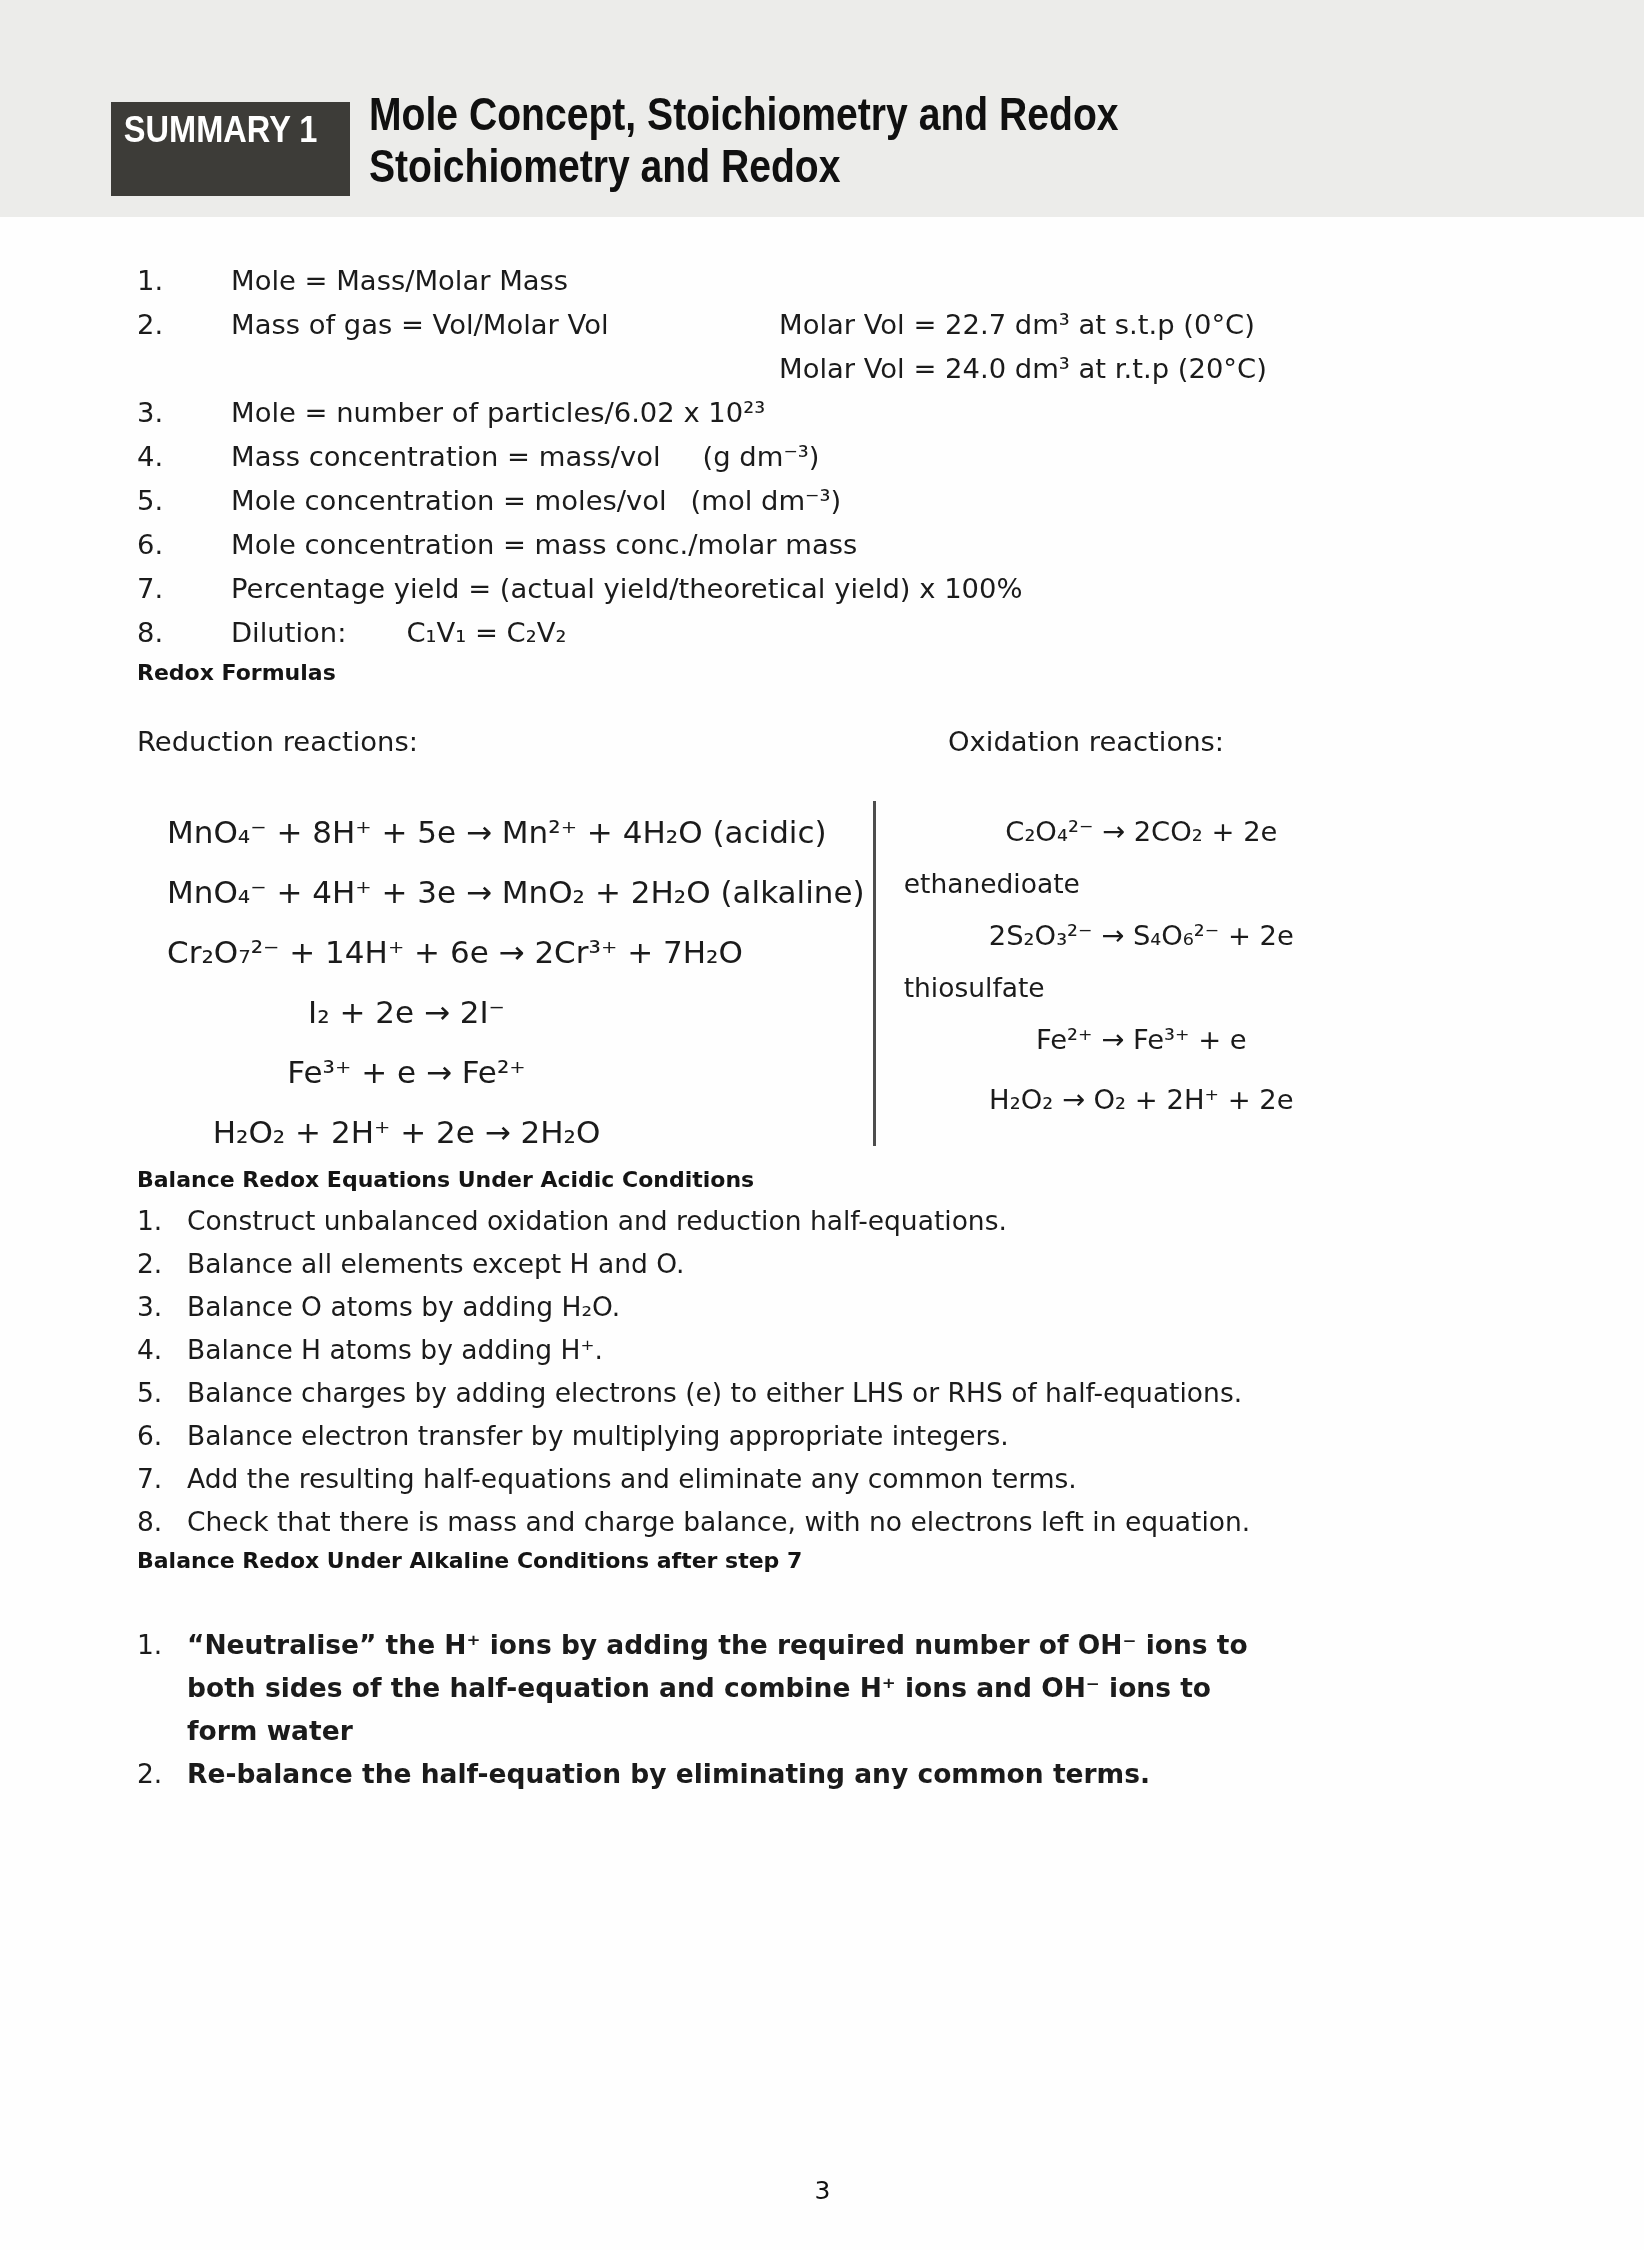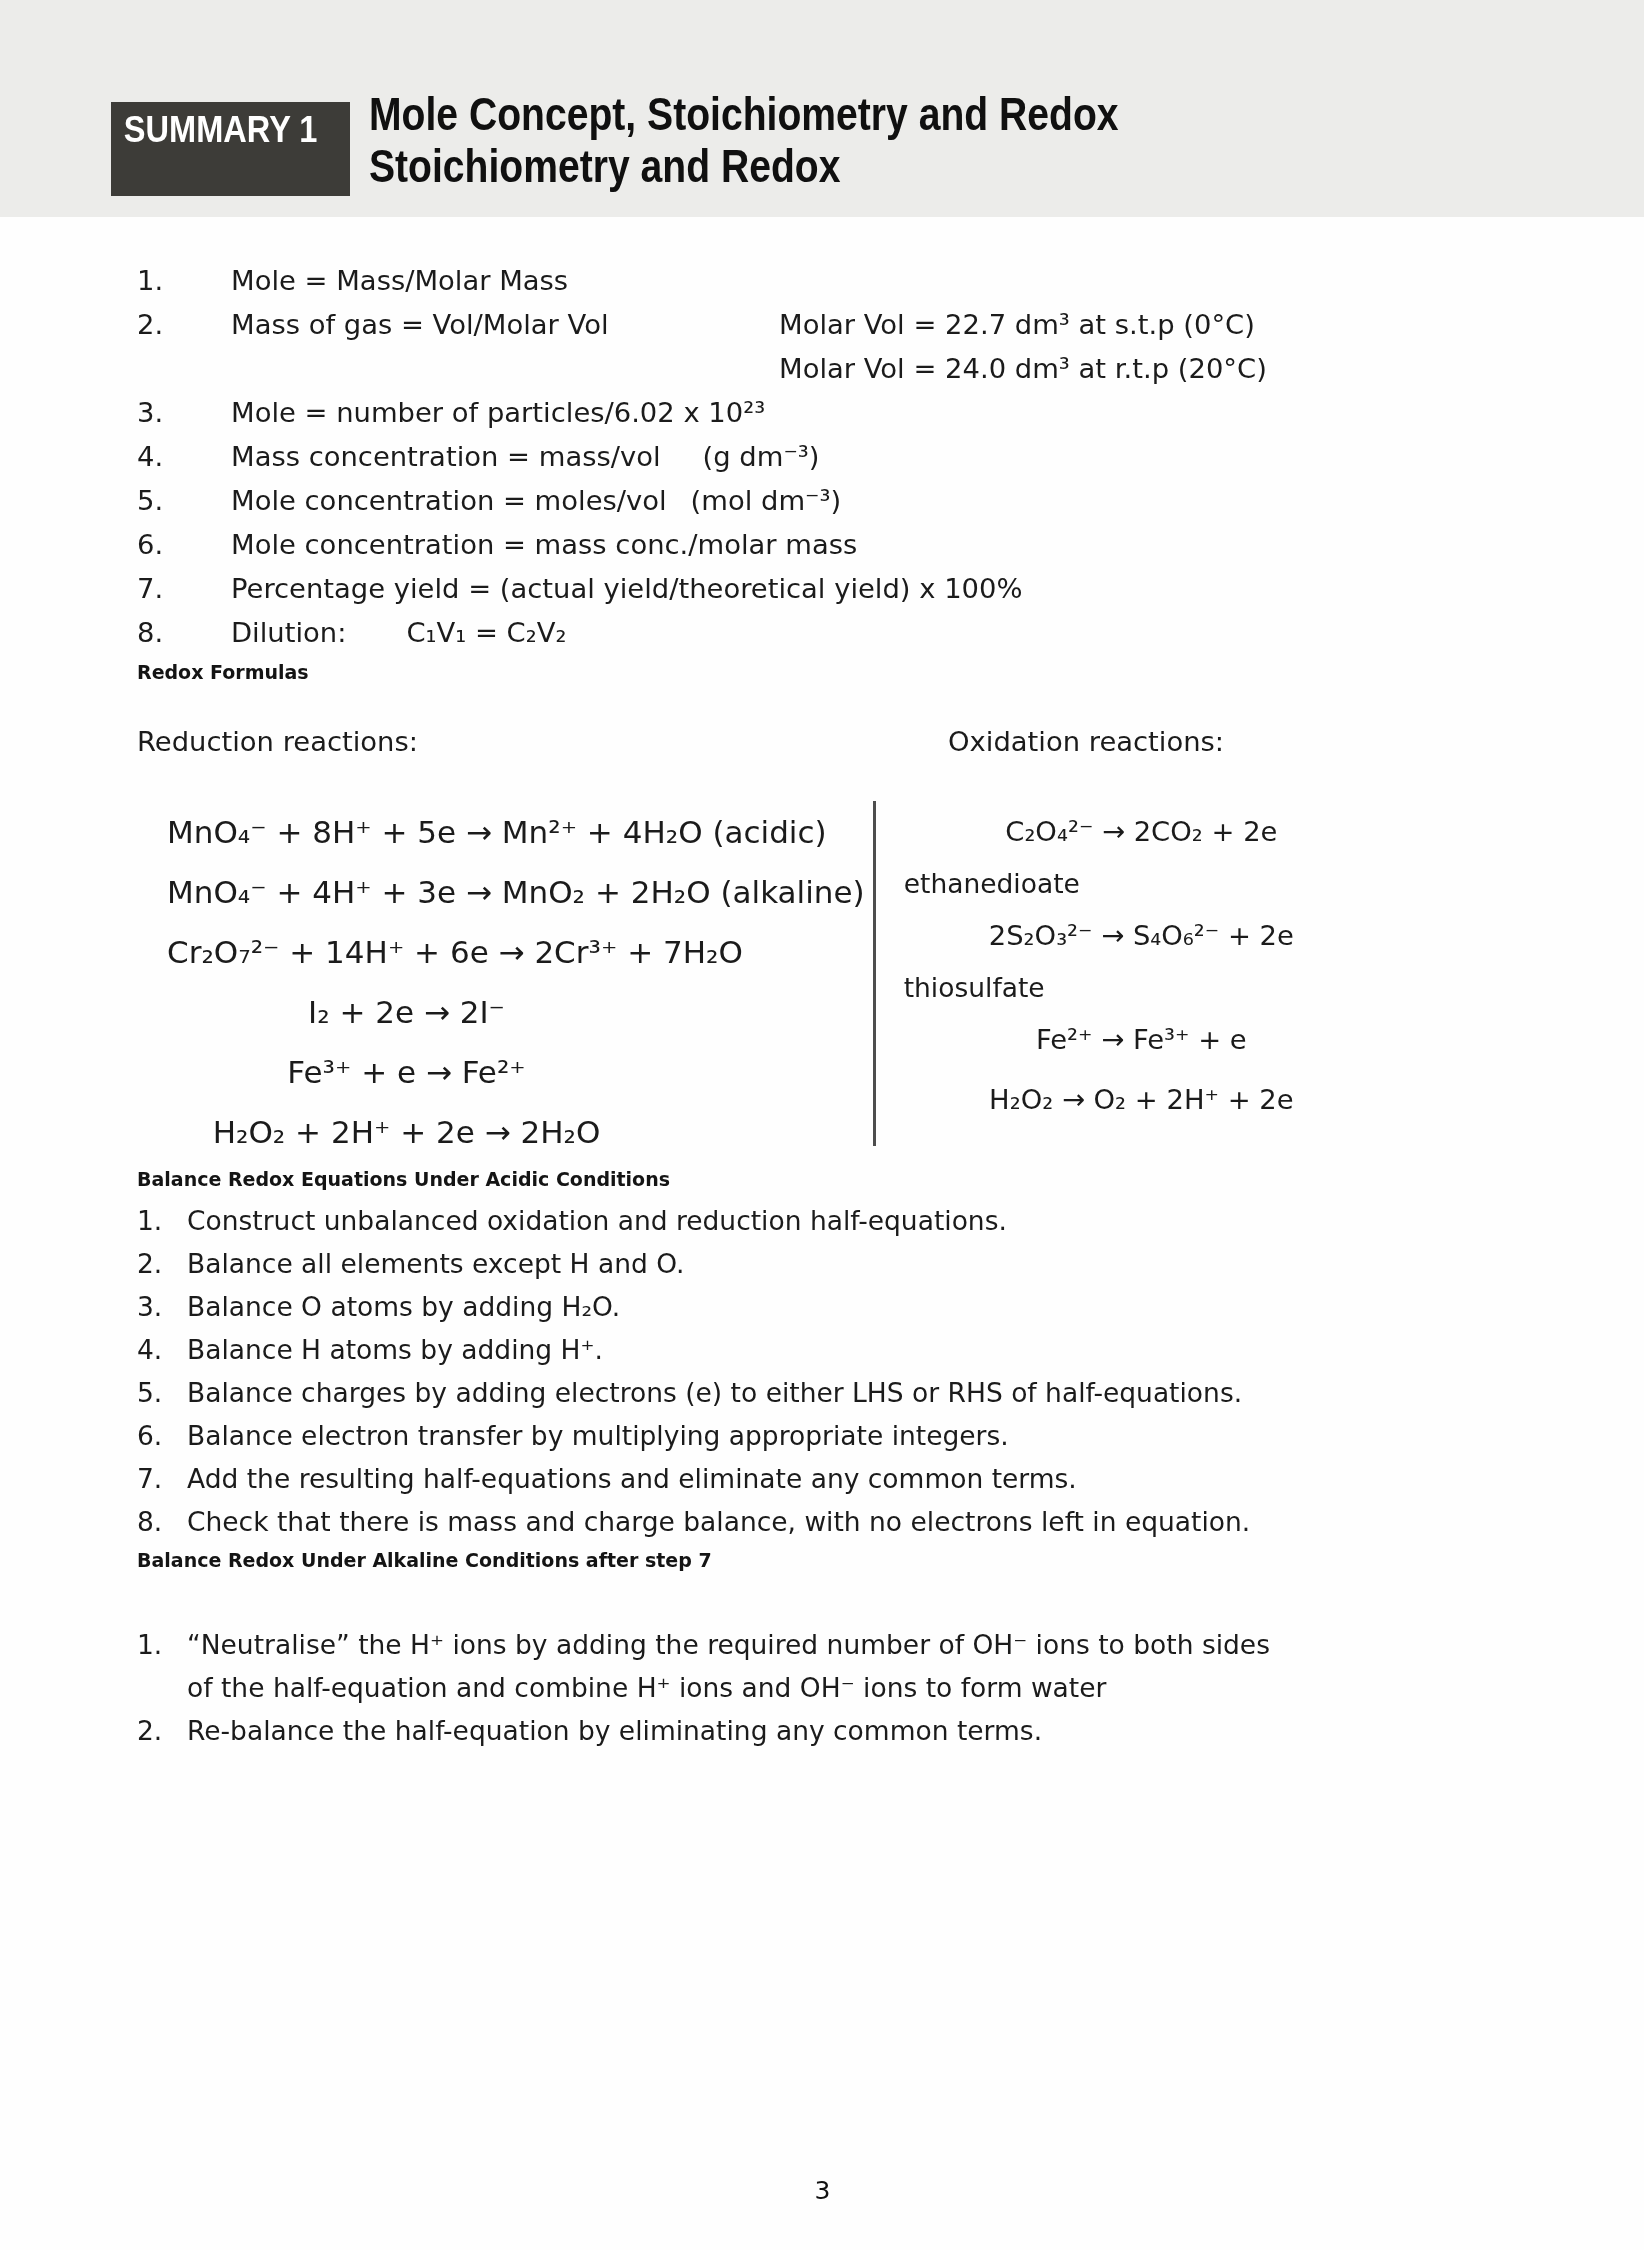--- a/index.html
+++ b/index.html
@@ -23,21 +23,21 @@
   .frow{display:flex;line-height:44px;position:relative;}
   .fnum{width:94px;flex:none;}
   .frow-2{height:88px;align-items:flex-start;}
   .fside{position:absolute;left:642px;top:0;line-height:44px;}
   .fside span{display:block;}
   .fnote-4{margin-left:42px;}
   .fnote-5{margin-left:24px;}
   .fformula{margin-left:60px;}
   .fnote-8{margin-left:114px;}
 
-  h2.sect{font-size:19px;font-weight:bold;margin:0;line-height:35px;color:#141414;}
+  h2.sect{font-size:22px;font-weight:bold;margin:0;line-height:35px;color:#141414;}
   .redox-h{margin-top:48px;}
   .cols-head{display:flex;margin-top:36px;font-size:27.4px;}
   .cols-head .left{width:738px;}
   .cols-head .right{padding-left:73px;}
 
   
   .eq-wrap{display:flex;margin-top:38px;}
   .eq-left{width:736px;font-size:31px;line-height:60px;padding-top:7.3px;}
   .eq-left .ind{padding-left:30px;}
   .eq-left .ctr{width:539px;text-align:center;}
@@ -46,21 +46,21 @@
   .eq-right .eq{line-height:60px;text-align:center;}
   .eq-right .lbl{line-height:44px;padding-left:28px;font-size:26.5px;}
 
   
   .acidic-h{margin-top:55px;}
   .alkaline-h{margin-top:42px;}
   .slist{margin:1.8px 0 0 0;padding:0;list-style:none;font-size:26.5px;}
   .slist .frow{line-height:43px;}
   .slist .fnum{width:50px;}
   .alist{margin-top:45px;}
-  .alist .ftext{max-width:1101px;}
+  .alist .ftext{max-width:1101px;font-weight:bold;}
 
   .pagenum{position:absolute;left:0;top:2176px;width:1645px;text-align:center;font-size:25px;color:#111;}
 </style>
 </head>
 <body>
 
 <div class="page">
 
   <header class="band">
     <div class="badge">

